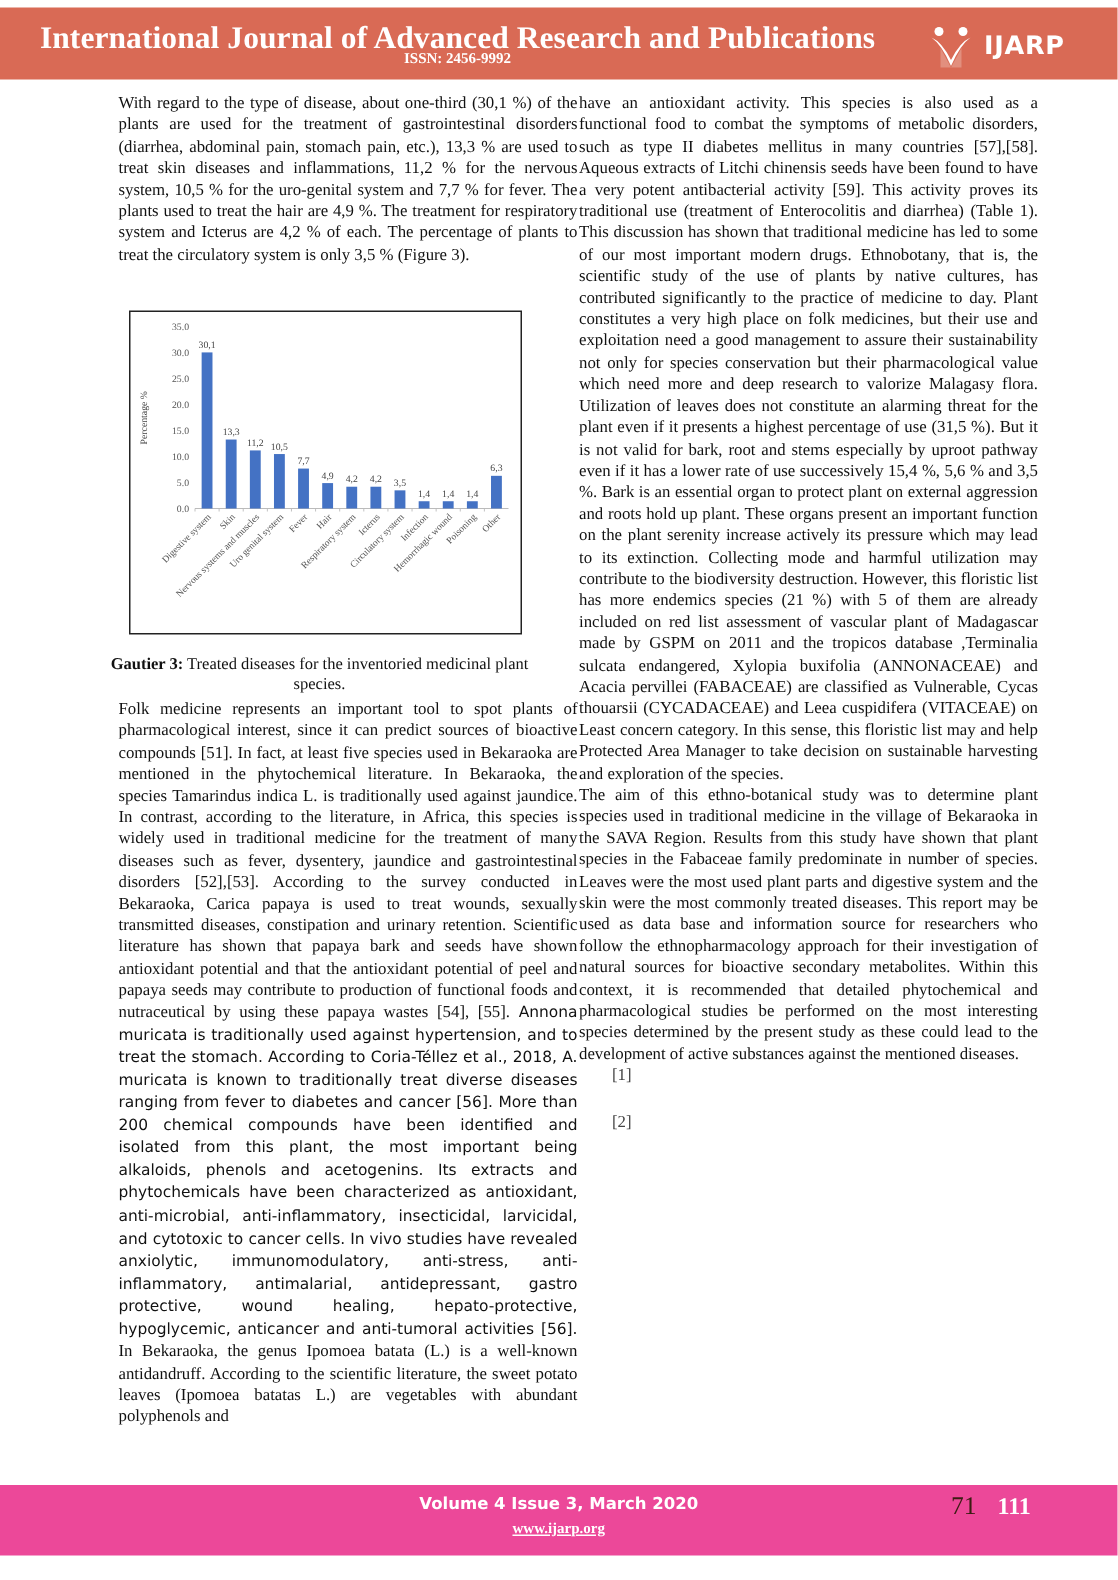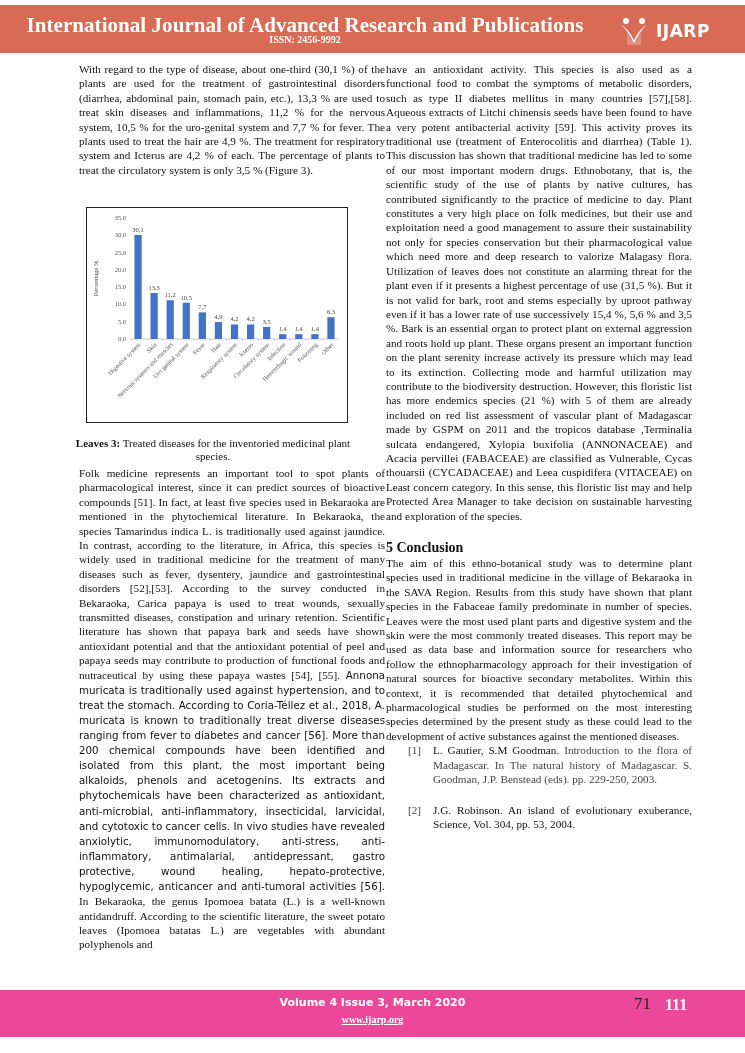--- a/index.html
+++ b/index.html
@@ -119,42 +119,39 @@
       <rect x="224.2673076923077" y="126.16" width="7.234615384615385" height="4.840000000000003" fill="#4472c4"></rect>
       <text x="227.8846153846154" y="123.16" text-anchor="middle" font-size="6.5" fill="#444" font-family="Liberation Serif, serif">1,4</text>
       <text x="0" y="0" transform="translate(230.8846153846154 137) rotate(-45)" text-anchor="end" font-size="6.3" fill="#555" font-family="Liberation Serif, serif">Poisoning</text>
       <line x1="235.9230769230769" y1="131" x2="235.9230769230769" y2="133" stroke="#bbb" stroke-width="0.6"></line>
       <rect x="240.34423076923076" y="109.22" width="7.234615384615385" height="21.78" fill="#4472c4"></rect>
       <text x="243.96153846153845" y="106.22" text-anchor="middle" font-size="6.5" fill="#444" font-family="Liberation Serif, serif">6,3</text>
       <text x="0" y="0" transform="translate(246.96153846153845 137) rotate(-45)" text-anchor="end" font-size="6.3" fill="#555" font-family="Liberation Serif, serif">Other</text>
     </svg>
 </div>
 <div class="figure-caption">
-  <b>Leaves 3:</b><span> Treated diseases for the inventoried medicinal plant species.</span>
+  <b>Gautier 3:</b><span> Treated diseases for the inventoried medicinal plant species.</span>
 </div>
 
 <div class="col col-left" style="top:466px;">
   <p>
     <span>Folk medicine represents an important tool to spot plants of pharmacological interest, since it can predict sources of bioactive compounds [51]. In fact, at least five species used in Bekaraoka are mentioned in the phytochemical literature. In Bekaraoka, the species Tamarindus indica L. is traditionally used against jaundice. In contrast, according to the literature, in Africa, this species is widely used in traditional medicine for the treatment of many diseases such as fever, dysentery, jaundice and gastrointestinal disorders [52],[53]. According to the survey conducted in Bekaraoka, Carica papaya is used to treat wounds, sexually transmitted diseases, constipation and urinary retention. Scientific literature has shown that papaya bark and seeds have shown antioxidant potential and that the antioxidant potential of peel and papaya seeds may contribute to production of functional foods and nutraceutical by using these papaya wastes [54], [55].</span>
     <span class="sans">Annona muricata is traditionally used against hypertension, and to treat the stomach. According to Coria-Téllez et al., 2018, A. muricata is known to traditionally treat diverse diseases ranging from fever to diabetes and cancer [56]. More than 200 chemical compounds have been identified and isolated from this plant, the most important being alkaloids, phenols and acetogenins. Its extracts and phytochemicals have been characterized as antioxidant, anti-microbial, anti-inflammatory, insecticidal, larvicidal, and cytotoxic to cancer cells. In vivo studies have revealed anxiolytic, immunomodulatory, anti-stress, anti-inflammatory, antimalarial, antidepressant, gastro protective, wound healing, hepato-protective, hypoglycemic, anticancer and anti-tumoral activities [56].</span>
     <span>In Bekaraoka, the genus Ipomoea batata (L.) is a well-known antidandruff. According to the scientific literature, the sweet potato leaves (Ipomoea batatas L.) are vegetables with abundant polyphenols and</span>
   </p>
 </div>
 
 <div class="col col-right" style="top:62px;">
   <p>have an antioxidant activity. This species is also used as a functional food to combat the symptoms of metabolic disorders, such as type II diabetes mellitus in many countries [57],[58]. Aqueous extracts of Litchi chinensis seeds have been found to have a very potent antibacterial activity [59]. This activity proves its traditional use (treatment of Enterocolitis and diarrhea) (Table 1). This discussion has shown that traditional medicine has led to some of our most important modern drugs. Ethnobotany, that is, the scientific study of the use of plants by native cultures, has contributed significantly to the practice of medicine to day. Plant constitutes a very high place on folk medicines, but their use and exploitation need a good management to assure their sustainability not only for species conservation but their pharmacological value which need more and deep research to valorize Malagasy flora. Utilization of leaves does not constitute an alarming threat for the plant even if it presents a highest percentage of use (31,5 %). But it is not valid for bark, root and stems especially by uproot pathway even if it has a lower rate of use successively 15,4 %, 5,6 % and 3,5 %. Bark is an essential organ to protect plant on external aggression and roots hold up plant. These organs present an important function on the plant serenity increase actively its pressure which may lead to its extinction. Collecting mode and harmful utilization may contribute to the biodiversity destruction. However, this floristic list has more endemics species (21 %) with 5 of them are already included on red list assessment of vascular plant of Madagascar made by GSPM on 2011 and the tropicos database ,Terminalia sulcata endangered, Xylopia buxifolia (ANNONACEAE) and Acacia pervillei (FABACEAE) are classified as Vulnerable, Cycas thouarsii (CYCADACEAE) and Leea cuspidifera (VITACEAE) on Least concern category. In this sense, this floristic list may and help Protected Area Manager to take decision on sustainable harvesting and exploration of the species.</p>
-  <h2 style="margin-top:16px;">5  Conclusion</h2>
   <p>The aim of this ethno-botanical study was to determine plant species used in traditional medicine in the village of Bekaraoka in the SAVA Region. Results from this study have shown that plant species in the Fabaceae family predominate in number of species. Leaves were the most used plant parts and digestive system and the skin were the most commonly treated diseases. This report may be used as data base and information source for researchers who follow the ethnopharmacology approach for their investigation of natural sources for bioactive secondary metabolites. Within this context, it is recommended that detailed phytochemical and pharmacological studies be performed on the most interesting species determined by the present study as these could lead to the development of active substances against the mentioned diseases.</p>
   <div class="ref">
     <span class="num">[1]</span>
-    <span class="txt"><span style="color:#111">L. Gautier, S.M Goodman.</span><span> Introduction to the flora of Madagascar. In The natural history of Madagascar. S. Goodman, J.P. Benstead (eds). pp. 229-250, 2003.</span></span>
   </div>
   <div class="ref" style="margin-top:16px;">
     <span class="num">[2]</span>
-    <span class="txt" style="color:#111"><span>J.G. Robinson.</span><span> An island of evolutionary exuberance, Science, Vol. 304, pp. 53, 2004.</span></span>
   </div>
 </div>
 
 <div class="footer">
   <div class="footer-vol">Volume 4 Issue 3, March 2020</div>
   <a class="footer-url">www.ijarp.org</a>
   <div class="page71">71</div>
   <div class="page111">111</div>
 </div>
 

